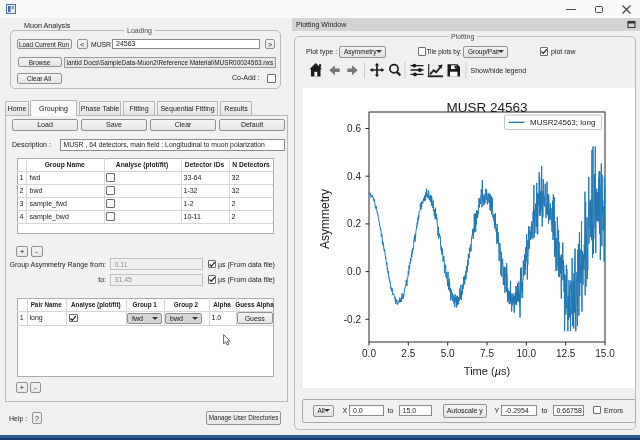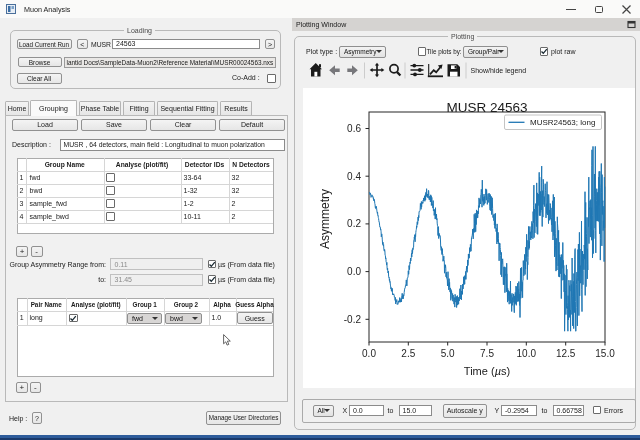--- a/index.html
+++ b/index.html
@@ -16,21 +16,21 @@
 .lbl{position:absolute;white-space:nowrap;display:flex;align-items:center;color:#1a1a1a;}
 .vline{position:absolute;width:1px;background:#d6d6d6;}
 .hline{position:absolute;height:1px;background:#d6d6d6;}
 </style></head><body>
 <div class="abs" style="left:0;top:0;width:640px;height:18px;background:#fafaf9;"></div>
 <svg class="abs" style="left:6px;top:4px;" width="10" height="10" viewBox="0 0 10 10">
 <rect x="0.5" y="0.5" width="9" height="9" fill="#e8eef5" stroke="#4a6f9b" stroke-width="1"></rect>
 <rect x="2" y="2" width="2.5" height="6" fill="#3c6ea5"></rect>
     <rect x="5.5" y="2" width="2.5" height="3" fill="#7aa1c9"></rect>
   </svg>
-<div class="lbl" style="left:24px;top:0px;height:18px;font-size:7.2px;">Muon Analysis</div>
+<div class="lbl" style="left:24px;top:16px;height:18px;font-size:7.2px;">Muon Analysis</div>
 <div class="abs" style="left:566px;top:8.8px;width:10px;height:1.2px;background:#444;"></div>
 <div class="abs" style="left:595px;top:5.5px;width:7.5px;height:7.5px;border:1.2px solid #444;border-radius:1.5px;"></div>
 <svg class="abs" style="left:621.5px;top:5px;" width="9" height="9" viewBox="0 0 9 9">
 <path d="M0.5 0.5 L8.5 8.5 M8.5 0.5 L0.5 8.5" stroke="#444" stroke-width="1.2"></path>
   </svg>
 <div class="gbox" style="left:10px;top:30px;width:271px;height:59px;"></div>
 <div class="glabel" style="left:124px;top:26.5px;">Loading</div>
 <div class="btn" style="left:16.5px;top:39px;width:55px;height:10px;font-size:6.3px;">Load Current Run</div>
 <div class="btn" style="left:77px;top:39px;width:10.5px;height:10px;font-size:7px;">&lt;</div>
 <div class="lbl" style="left:91px;top:39px;height:10px;font-size:6.8px;">MUSR</div>

